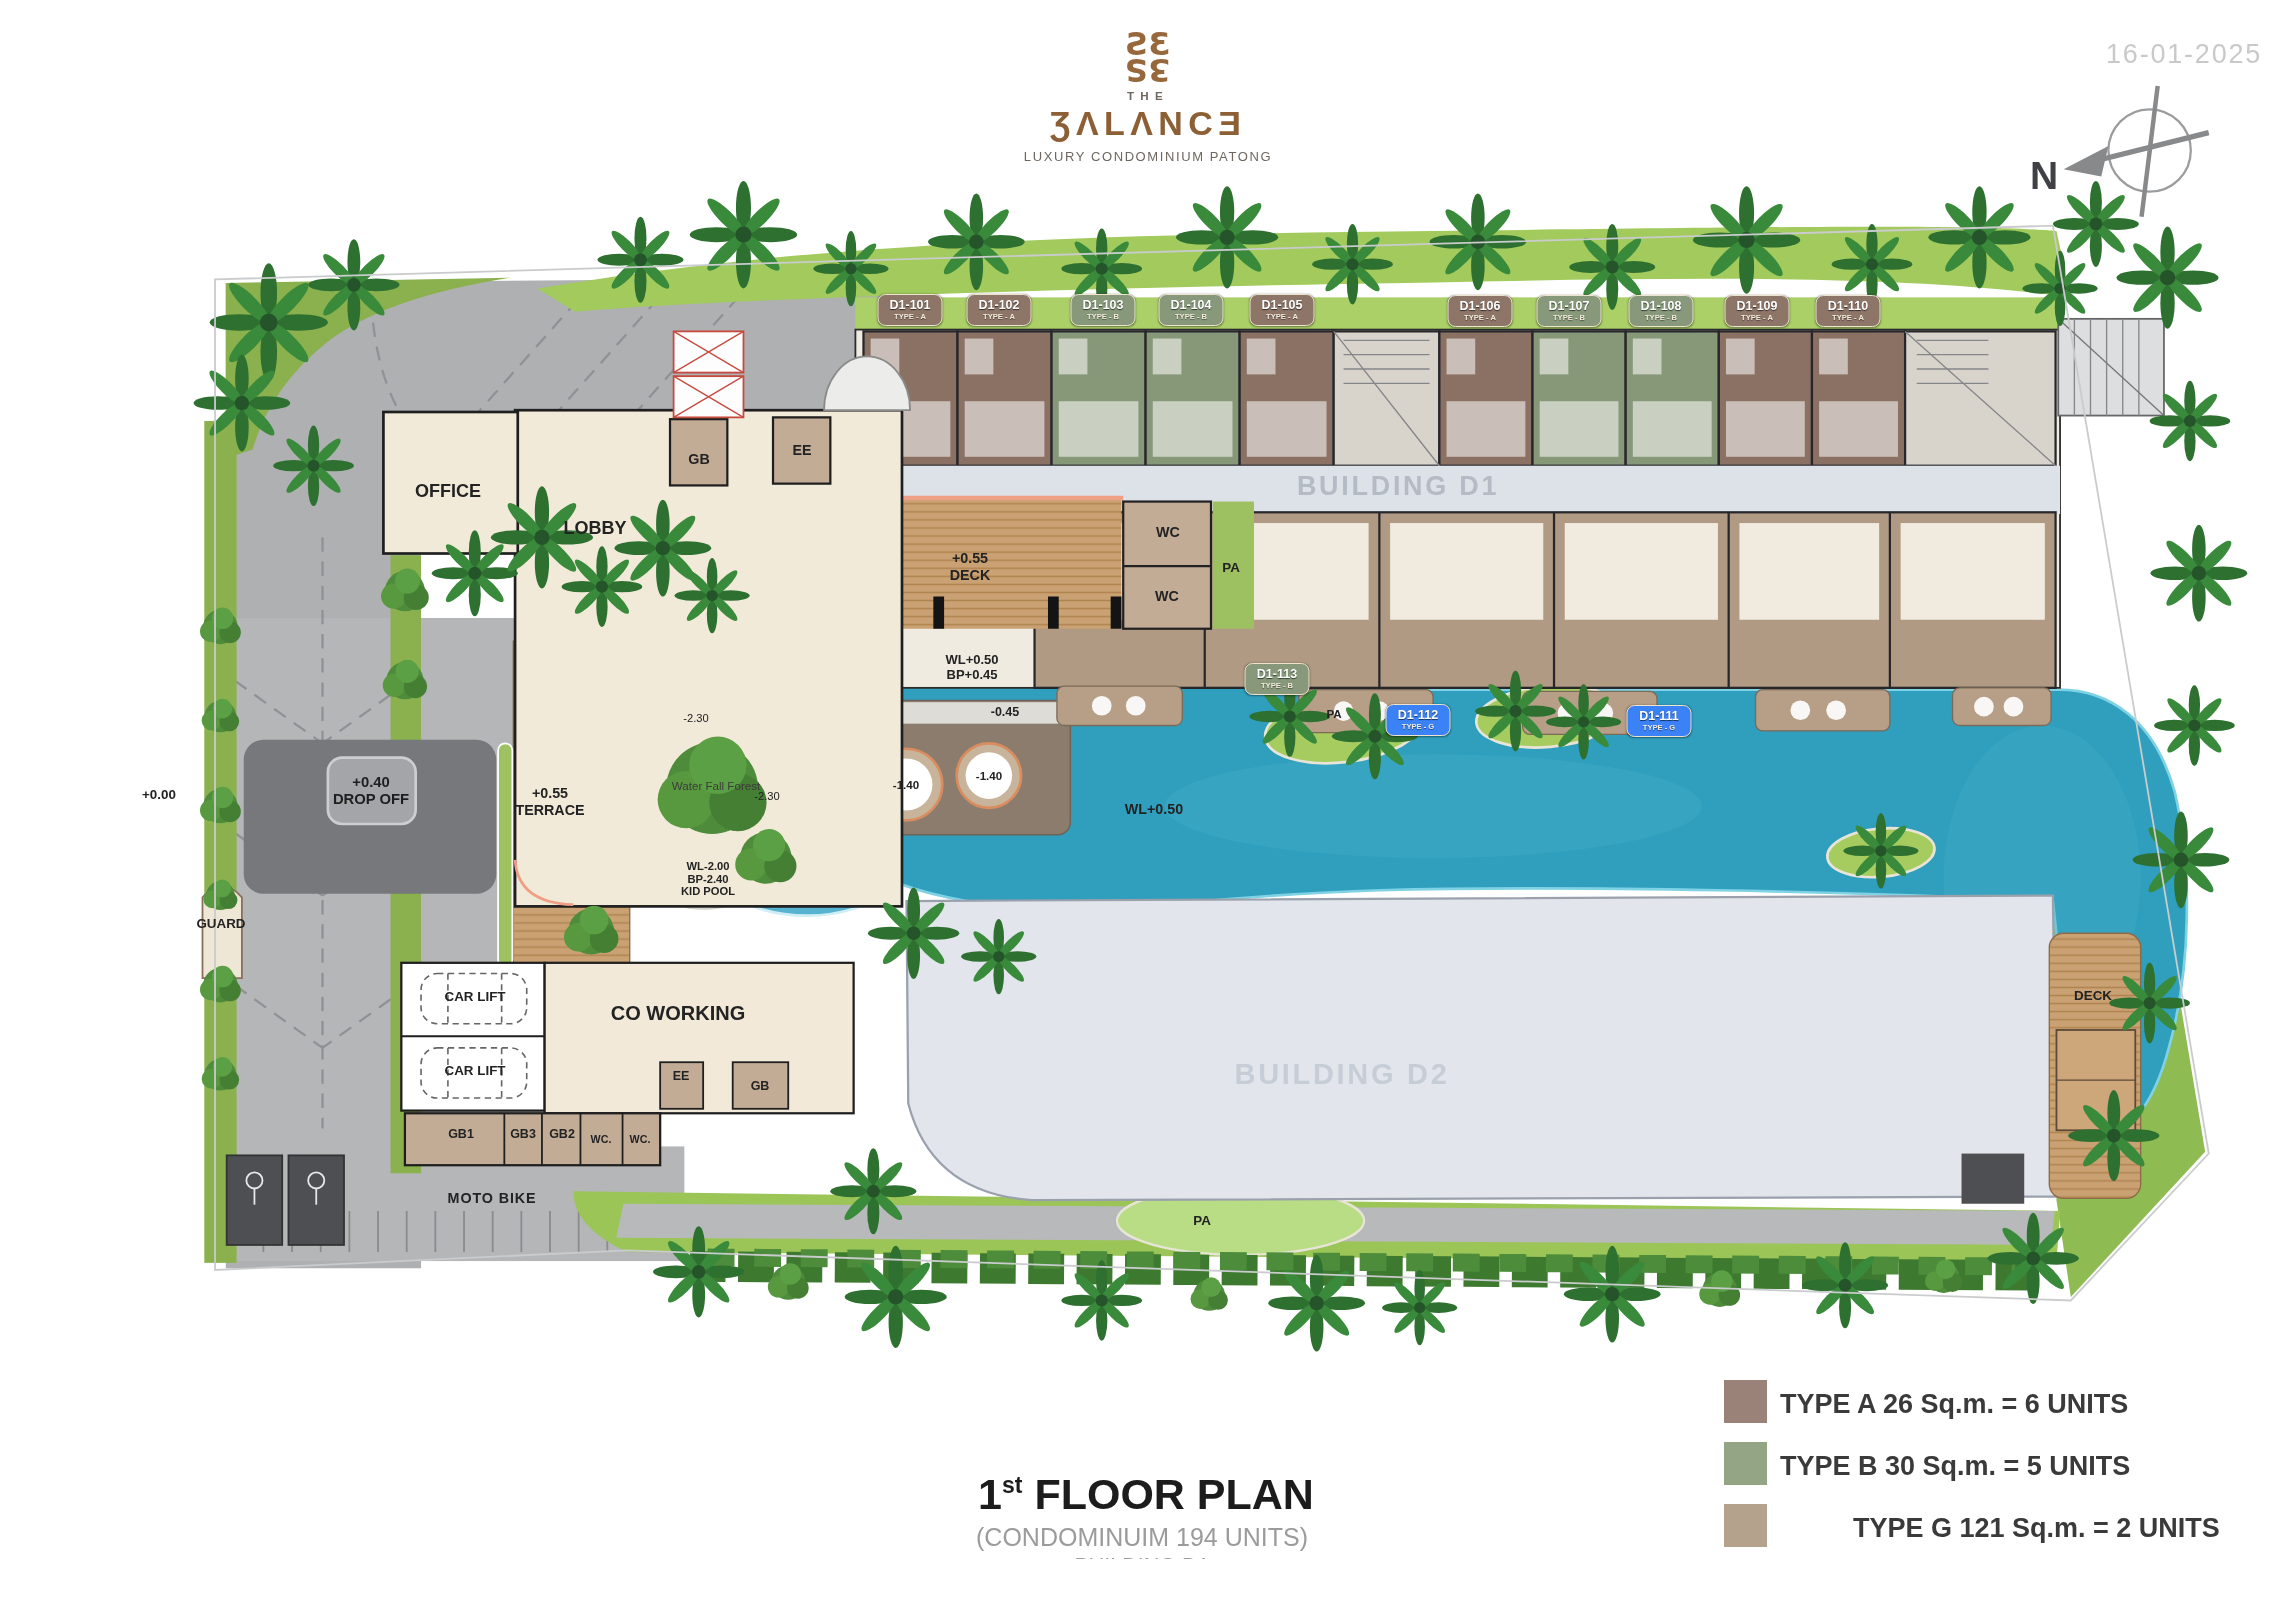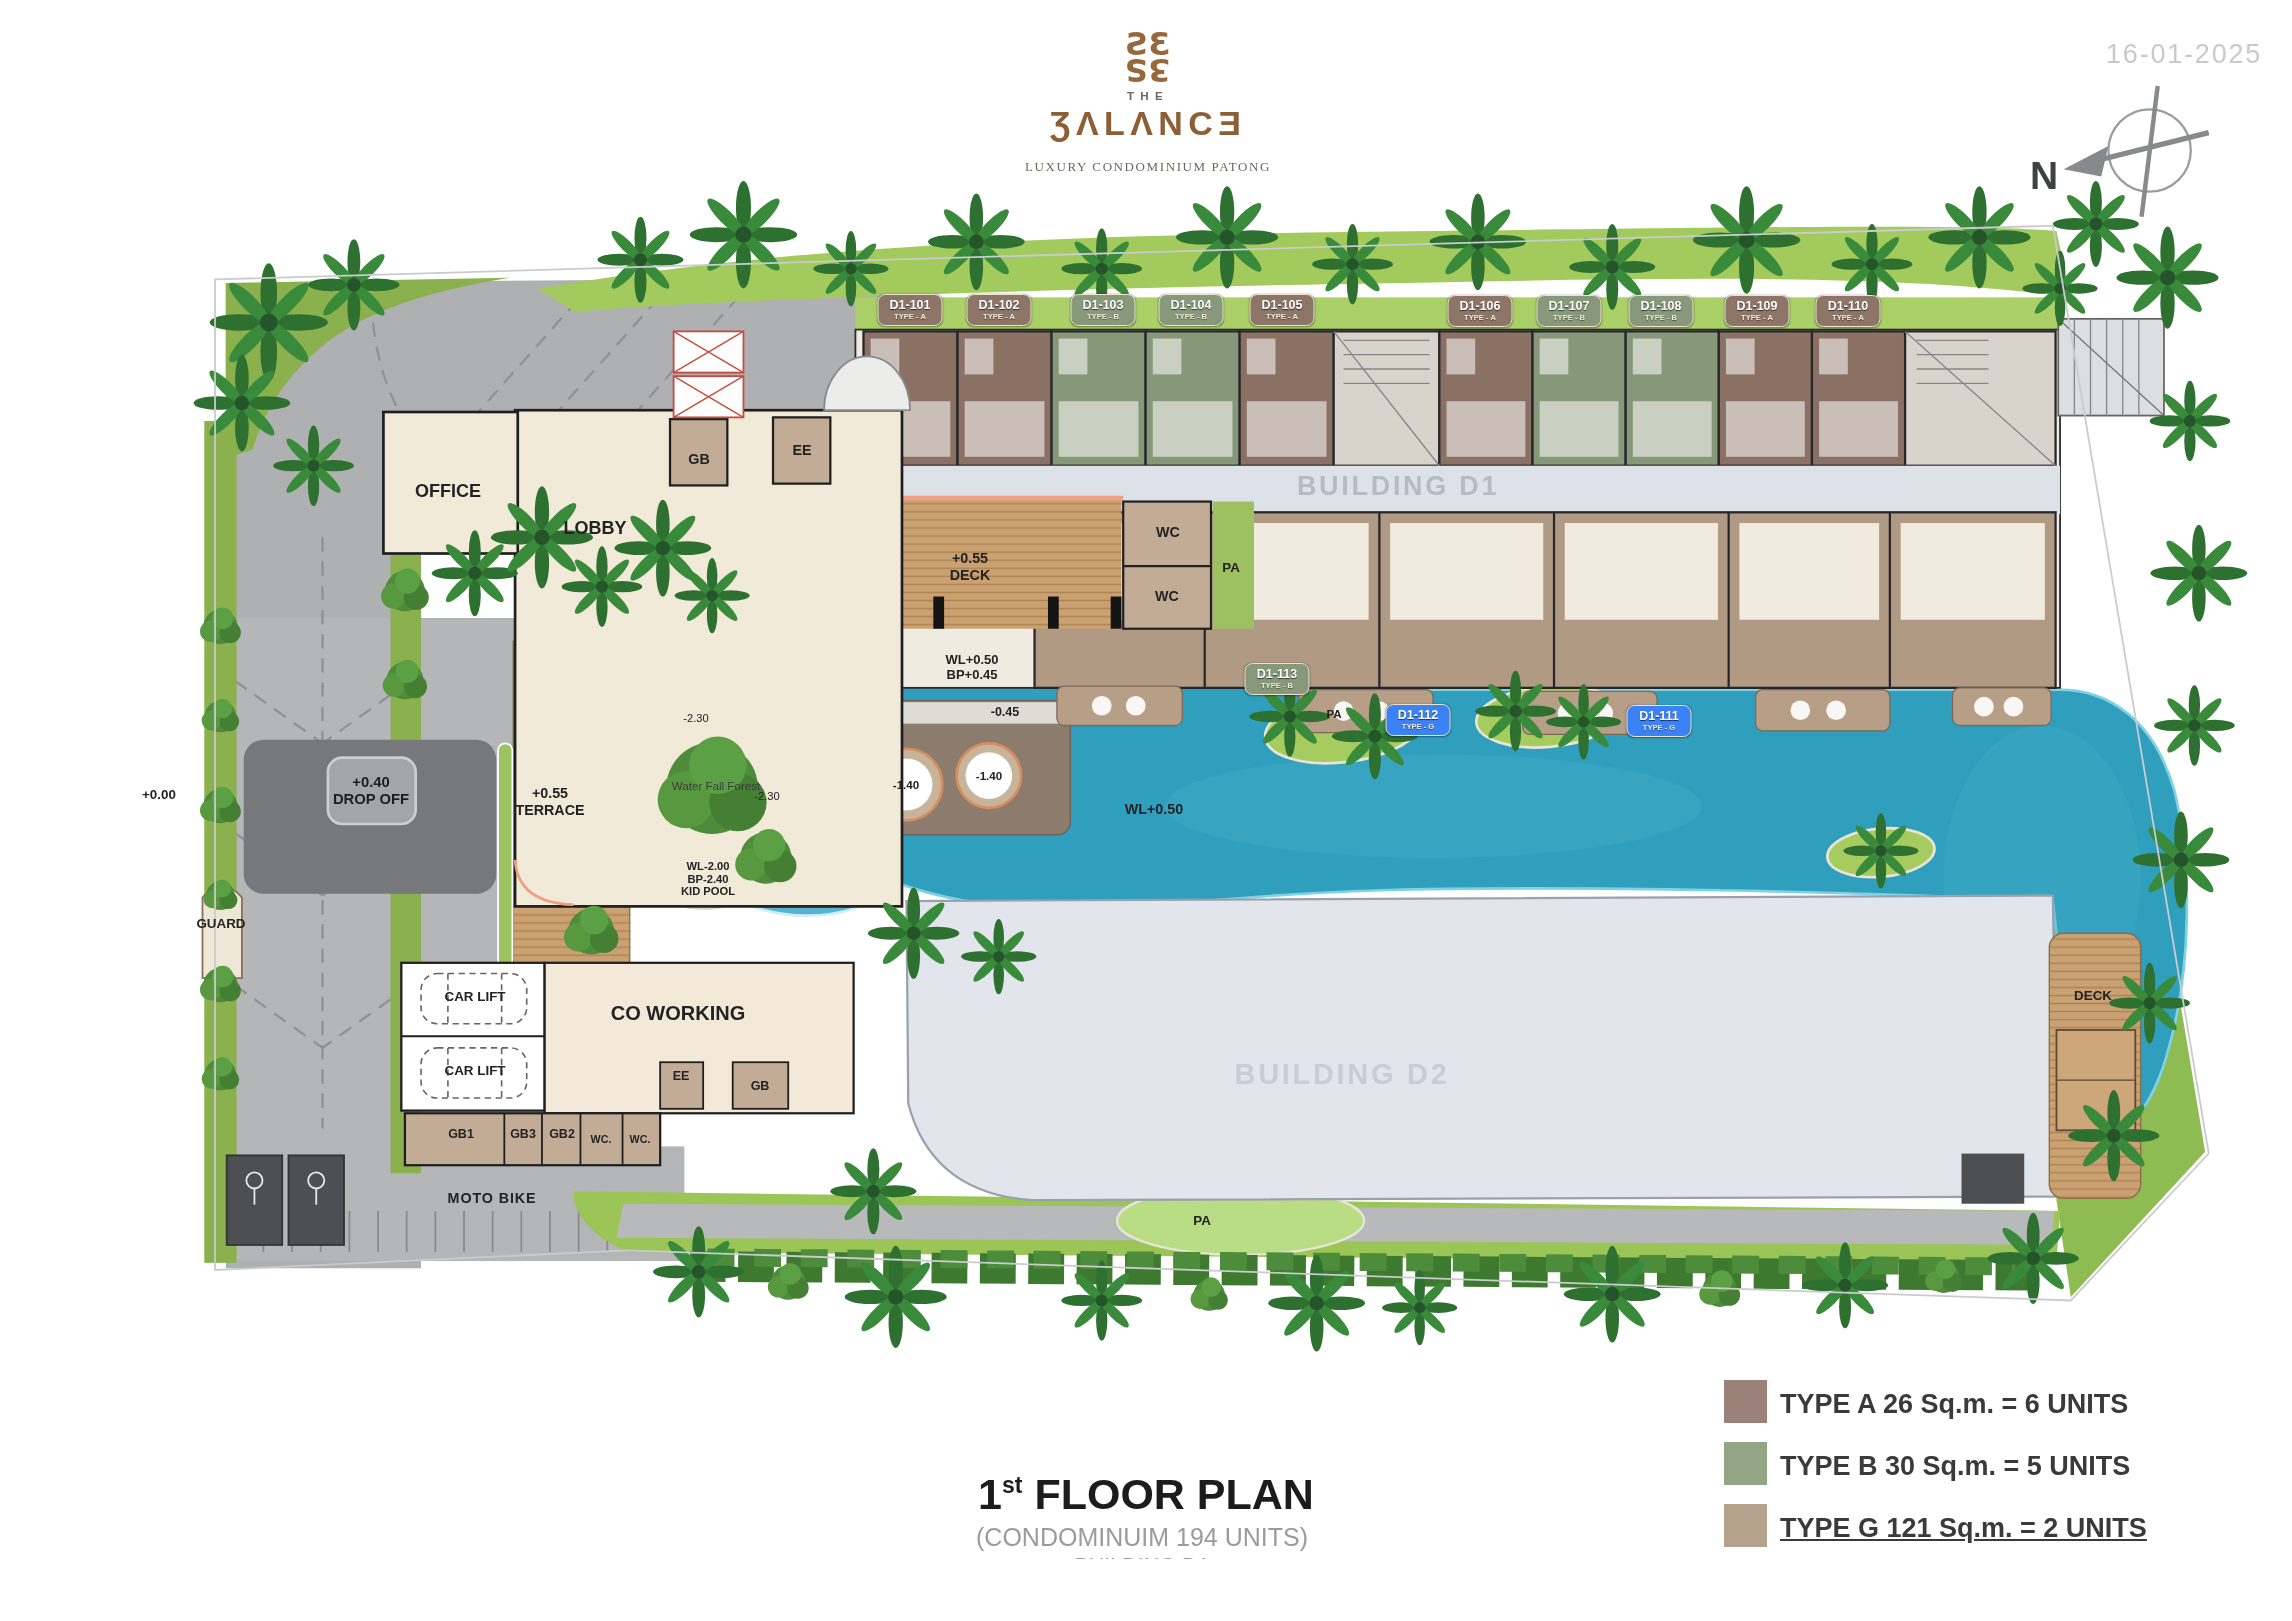--- a/index.html
+++ b/index.html
@@ -17,21 +17,21 @@
   .pill .num{font-size:12.5px;font-weight:bold;color:#ffffff;text-shadow:0 0.9px 0.9px rgba(0,0,0,.6);line-height:1;}
   .pill .typ{font-size:7.6px;font-weight:bold;color:#f3ecdc;text-shadow:0 0.9px 0.9px rgba(0,0,0,.45);line-height:1;margin-top:1.8px;}
   .pill-a{background:#8d7568;} .pill-b{background:#87997a;} .pill-g{background:#3b82f6;}
   
   #logo{position:absolute;left:1148px;top:32px;transform:translateX(-50%);text-align:center;z-index:4;}
   #monogram{color:#96683c;font-weight:bold;font-size:32px;line-height:.78;letter-spacing:-0.9px;font-family:"DejaVu Sans",sans-serif;}
   #monogram .flip{display:block;transform:scaleY(-1);}
   #monogram span{display:block;}
   #logo-the{font-size:11.6px;letter-spacing:6.3px;color:#6e675f;font-weight:bold;margin-top:7.2px;}
   #logo-name{font-size:34px;letter-spacing:5.4px;color:#8d5f35;font-weight:600;margin-top:1.8px;font-family:Liberation Sans, sans-serif;}
-  #logo-tag{font-size:13px;letter-spacing:1.6px;color:#6e675f;font-weight:500;margin-top:16px;font-family:Liberation Serif, serif;}
+  #logo-tag{font-size:13px;letter-spacing:1.6px;color:#6e675f;font-weight:500;margin-top:6px;}
   
   #date{position:absolute;left:2106px;top:39px;font-size:27px;letter-spacing:1.8px;color:#c9c9c9;font-weight:500;z-index:4;}
   #compass-n{position:absolute;left:2044px;top:176px;transform:translate(-50%,-50%);font-size:39px;font-weight:bold;color:#3f4144;z-index:4;}
   
   #f-title{position:absolute;left:1146px;top:1494px;transform:translate(-50%,-50%);color:#1c1c1c;
            font-size:43px;font-weight:600;white-space:nowrap;z-index:4;}
   #f-title sup{font-size:23px;vertical-align:super;}
   #f-sub{position:absolute;left:1142px;top:1537px;transform:translate(-50%,-50%);color:#9b9b9b;
          font-size:25px;font-weight:500;white-space:nowrap;z-index:4;}
   #f-bldg{position:absolute;left:1142px;top:1566px;transform:translate(-50%,-50%);color:#9b9b9b;
@@ -526,16 +526,16 @@
   <span>1</span><sup>st</sup><span> FLOOR PLAN</span>
 </div>
 <div id="f-sub">(CONDOMINUIM 194 UNITS)</div>
 <div id="f-bldg">BUILDING D1</div>
 
 <div class="leg-swatch sw-a" style="left:1724px;top:1380px;"></div>
 <div class="leg-label" style="left:1780px;top:1389px;">TYPE A 26 Sq.m. = 6 UNITS</div>
 <div class="leg-swatch sw-b" style="left:1724px;top:1442px;"></div>
 <div class="leg-label" style="left:1780px;top:1451px;">TYPE B 30 Sq.m. = 5 UNITS</div>
 <div class="leg-swatch sw-g" style="left:1724px;top:1504px;"></div>
-<div class="leg-label" style="left:1780px;top:1513px;text-decoration:underline;">TYPE G 121 Sq.m. = 2 UNITS</div>
+<div class="leg-label" style="left:1853px;top:1513px;">TYPE G 121 Sq.m. = 2 UNITS</div>
 
 </div>
 
 
 </body></html>

